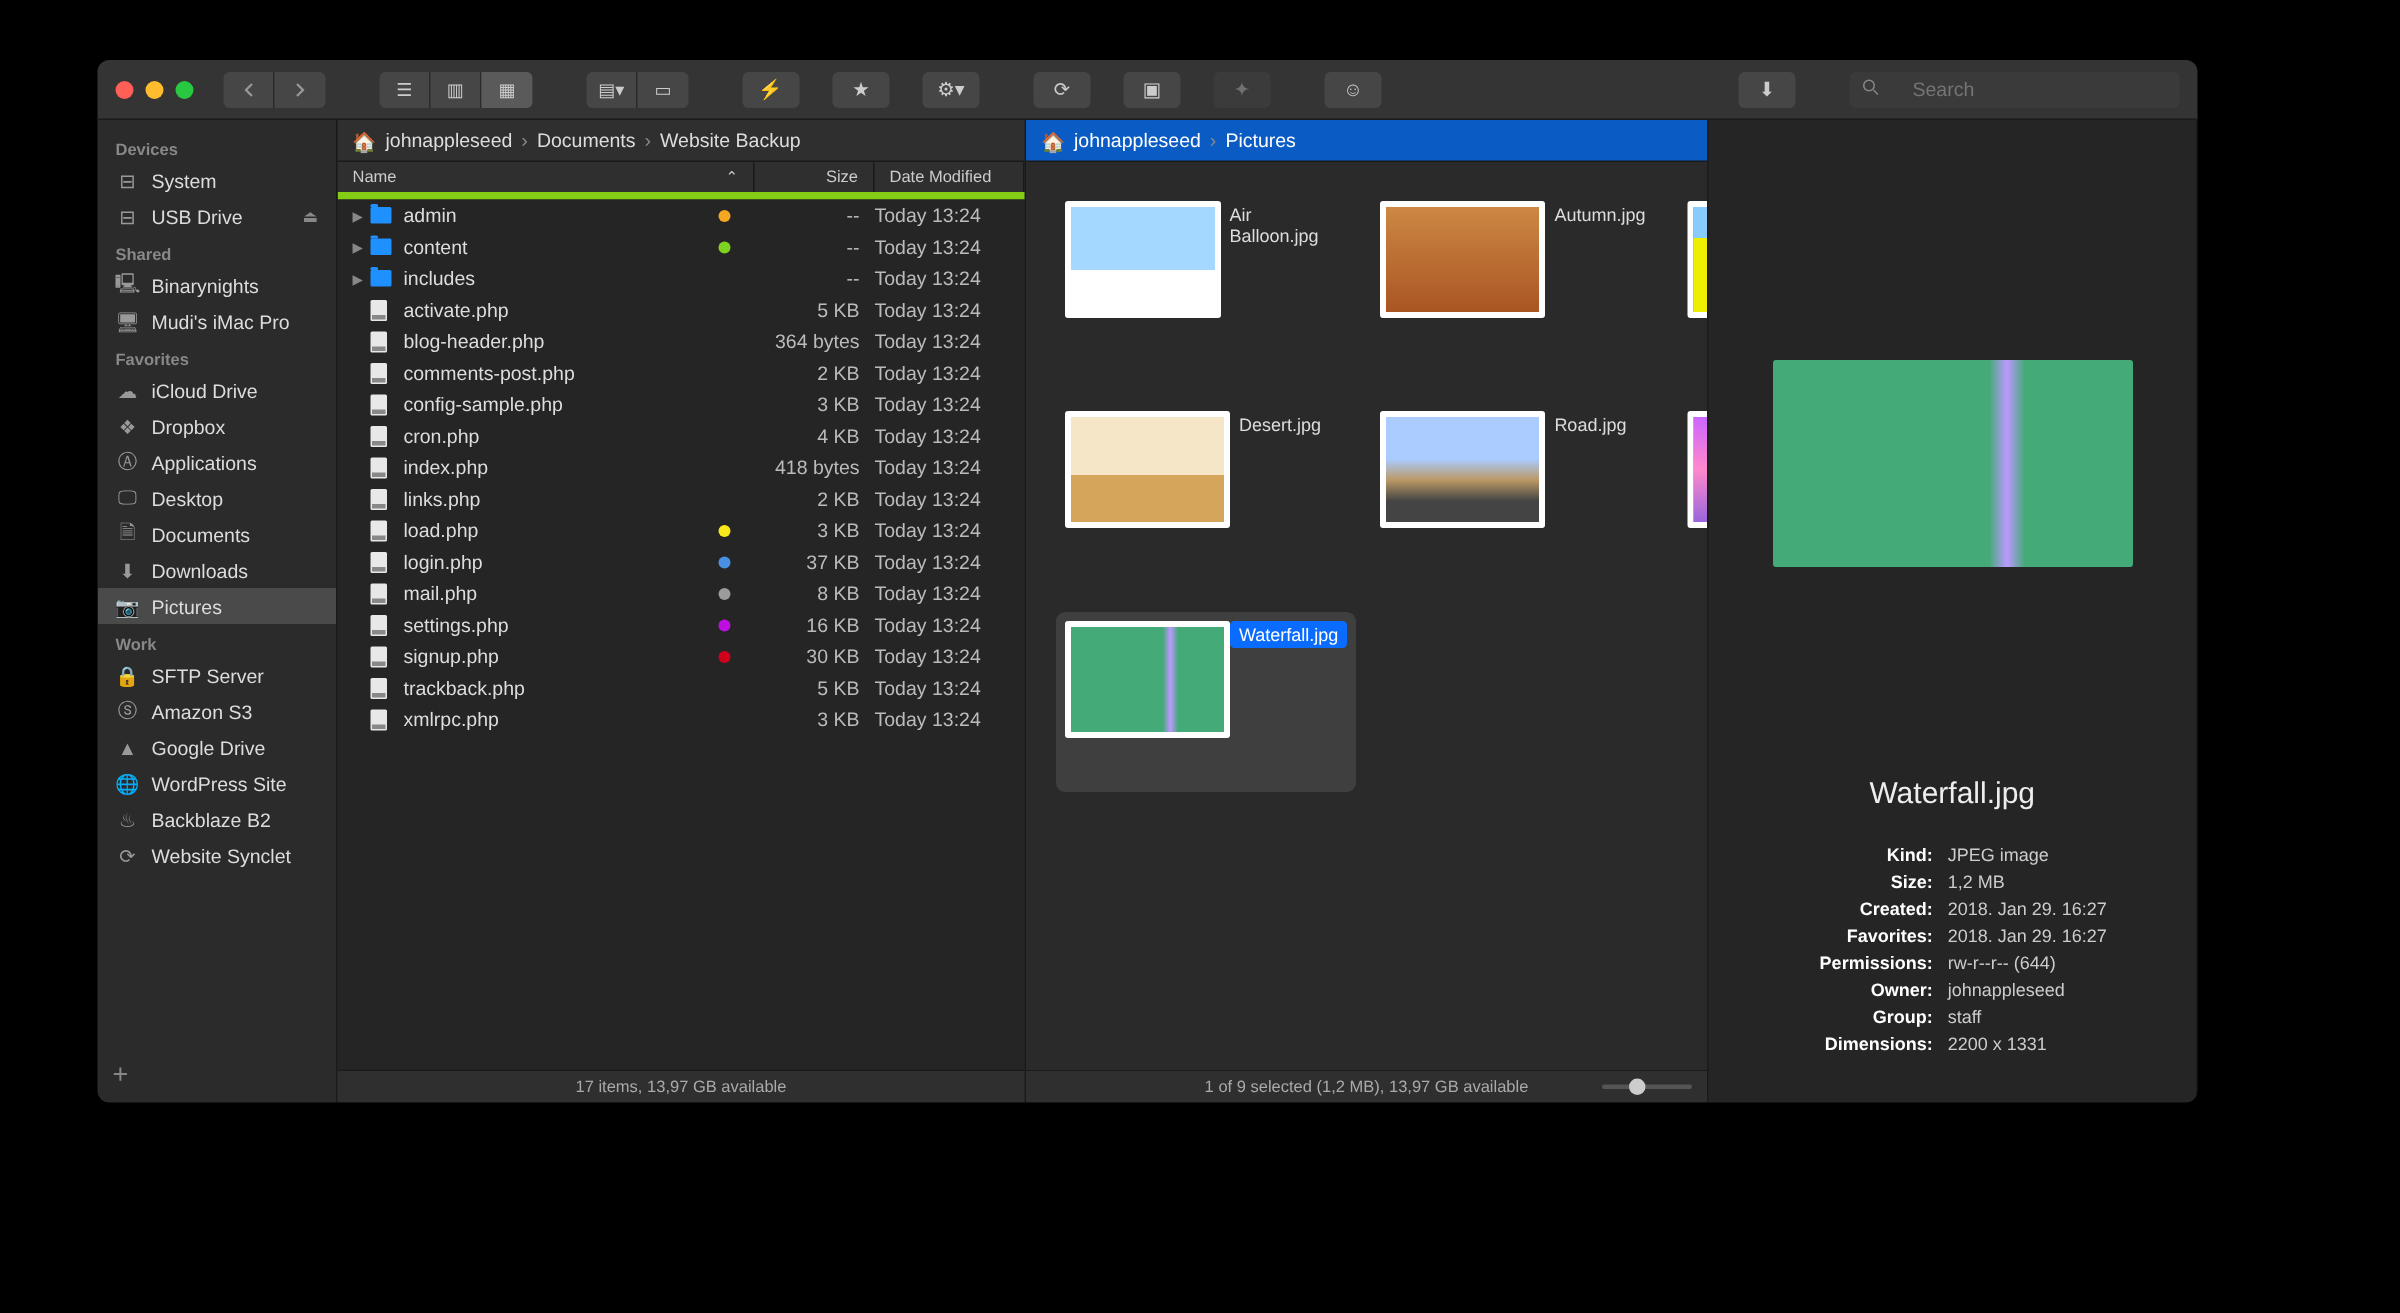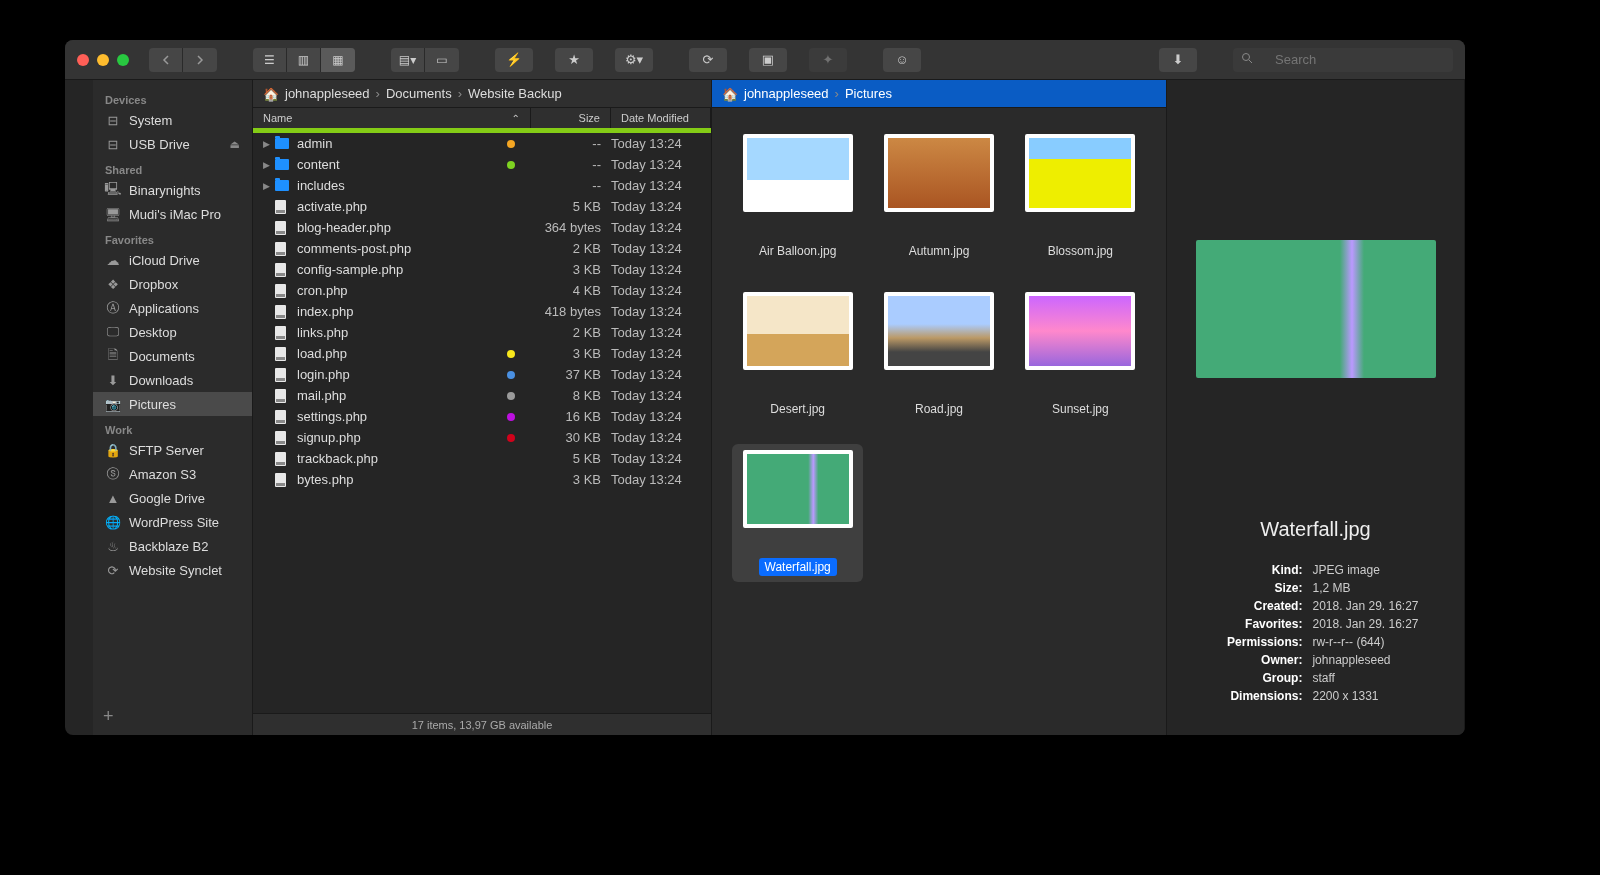--- a/index.html
+++ b/index.html
@@ -11,21 +11,21 @@
 .tr-red { background: #ff5f57; } .tr-yellow { background: #febc2e; } .tr-green { background: #28c840; }
 .tb-group { display: flex; background: #464646; border-radius: 4px; overflow: hidden; }
 .tb-btn { width: 34px; height: 24px; display: flex; align-items: center; justify-content: center; color: #ccc; font-size: 12px; cursor: pointer; }
 .tb-btn:not(:last-child) { border-right: 1px solid #2a2a2a; }
 .tb-btn.active { background: #5a5a5a; }
 .tb-single { width: 38px; height: 24px; background: #464646; border-radius: 4px; display: flex; align-items: center; justify-content: center; color: #ccc; font-size: 13px; cursor: pointer; }
 .tb-spacer { flex: 0 0 auto; width: 20px; }
 .tb-flex { flex: 1; }
 .search-box { display:flex; align-items:center; width: 220px; height: 24px; background: #3a3a3a; border-radius: 4px; padding: 0 8px; color: #888; font-size: 13px; gap:22px; }
 .search-box input { background: transparent; border: none; outline: none; color: #ddd; font-size: 13px; width: 100%; }
-.body { flex: 1; display: flex; overflow: hidden; margin-left: 28px; }
+.body { flex: 1; display: flex; overflow: hidden; }
 .sidebar { width: 160px; background: #2b2b2b; border-right: 1px solid #1a1a1a; overflow-y: auto; padding-top: 6px; position: relative; }
 .sb-header { font-size: 11px; color: #888; padding: 8px 12px 2px; font-weight: 600; }
 .sb-item { display: flex; align-items: center; padding: 4px 12px; font-size: 13px; color: #ddd; gap: 8px; cursor: pointer; }
 .sb-item.selected { background: #4a4a4a; }
 .sb-icon { width: 16px; height: 16px; display: flex; align-items: center; justify-content: center; color: #999; flex-shrink: 0; }
 .sb-eject { margin-left: auto; color: #888; font-size: 11px; }
 .sb-add { position: absolute; bottom: 8px; left: 10px; color: #888; font-size: 18px; cursor: pointer; }
 .pane { display: flex; flex-direction: column; border-right: 1px solid #1a1a1a; }
 .pane1 { width: 459px; }
 .pane2 { width: 455px; }
@@ -43,21 +43,21 @@
 .file-list { flex: 1; overflow-y: auto; background: #252525; }
 .file-row { display: flex; align-items: center; padding: 2px 10px; font-size: 13px; color: #ddd; height: 21px; }
 .file-row .disclosure { width: 12px; color: #888; font-size: 9px; }
 .file-row .ficon { width: 16px; height: 14px; margin-right: 6px; display: flex; align-items: center; }
 .file-row .fname { flex: 1; }
 .file-row .tag { width: 8px; height: 8px; border-radius: 50%; margin-right: 6px; }
 .file-row .fsize { width: 80px; text-align: right; color: #bbb; }
 .file-row .fdate { width: 100px; padding-left: 10px; color: #bbb; }
 .status-bar { height: 22px; background: #2f2f2f; border-top: 1px solid #1a1a1a; display: flex; align-items: center; justify-content: center; font-size: 11px; color: #aaa; position: relative; }
 .icon-grid { flex: 1; background: #2a2a2a; padding: 20px; display: grid; grid-template-columns: repeat(3, 1fr); gap: 20px 10px; align-content: start; overflow-y: auto; }
-.grid-item { display: flex; flex-direction: column; align-items: center; padding: 6px; border-radius: 6px; cursor: pointer; }
+.grid-item { display: flex; flex-direction: row; align-items: flex-start; padding: 6px; border-radius: 6px; cursor: pointer; }
 .grid-item.selected { background: #3f3f3f; }
 .thumb { width: 110px; height: 78px; border: 4px solid #fff; border-radius: 2px; margin-bottom: 30px; }
 .grid-label { font-size: 12px; color: #ddd; padding: 2px 6px; border-radius: 3px; }
 .grid-item.selected .grid-label { background: #0a6cff; color: #fff; }
 .slider { position: absolute; right: 10px; display: flex; align-items: center; gap: 4px; }
 .slider-track { width: 60px; height: 3px; background: #555; border-radius: 2px; position: relative; }
 .slider-thumb { position: absolute; left: 18px; top: -4px; width: 11px; height: 11px; background: #ccc; border-radius: 50%; }
 .preview { flex: 1; background: #252525; display: flex; flex-direction: column; align-items: center; padding: 30px 15px; overflow-y: auto; }
 .preview-img { width: 240px; height: 145px; border-radius: 2px; margin-top: 130px; margin-bottom: 140px; }
 .preview-title { font-size: 20px; color: #eee; margin-bottom: 20px; }
@@ -389,21 +389,21 @@
             </span>
             <span class="fname">trackback.php</span>
             <span class="fsize">5 KB</span>
             <span class="fdate">Today 13:24</span>
           </div>
           <div class="file-row">
             <span class="disclosure"></span>
             <span class="ficon">
               <div class="file-icon"></div>
             </span>
-            <span class="fname">bytes.php</span>
+            <span class="fname">xmlrpc.php</span>
             <span class="fsize">3 KB</span>
             <span class="fdate">Today 13:24</span>
           </div>
         </div>
       <div class="status-bar">17 items, 13,97 GB available</div>
     </div>
 
     <div class="pane pane2">
       <div class="breadcrumb active" id="bc2">
         <span class="bc-icon">🏠</span>
@@ -435,20 +435,28 @@
           </div>
           <div class="grid-item">
             <div class="thumb th-sunset"></div>
             <div class="grid-label">Sunset.jpg</div>
           </div>
           <div class="grid-item selected">
             <div class="thumb th-waterfall"></div>
             <div class="grid-label">Waterfall.jpg</div>
           </div>
         </div>
+      <div class="status-bar">
+        <span>1 of 9 selected (1,2 MB), 13,97 GB available</span>
+        <div class="slider">
+          <div class="slider-track">
+              <div class="slider-thumb"></div>
+            </div>
+        </div>
+      </div>
     </div>
 
     <div class="pane pane3">
       <div class="preview">
         <div class="preview-img th-waterfall"></div>
         <div class="preview-title">Waterfall.jpg</div>
         <div class="info-table" id="infotable">
             <div class="info-row">
               <div class="info-label">Kind:</div>
               <div class="info-value">JPEG image</div>

